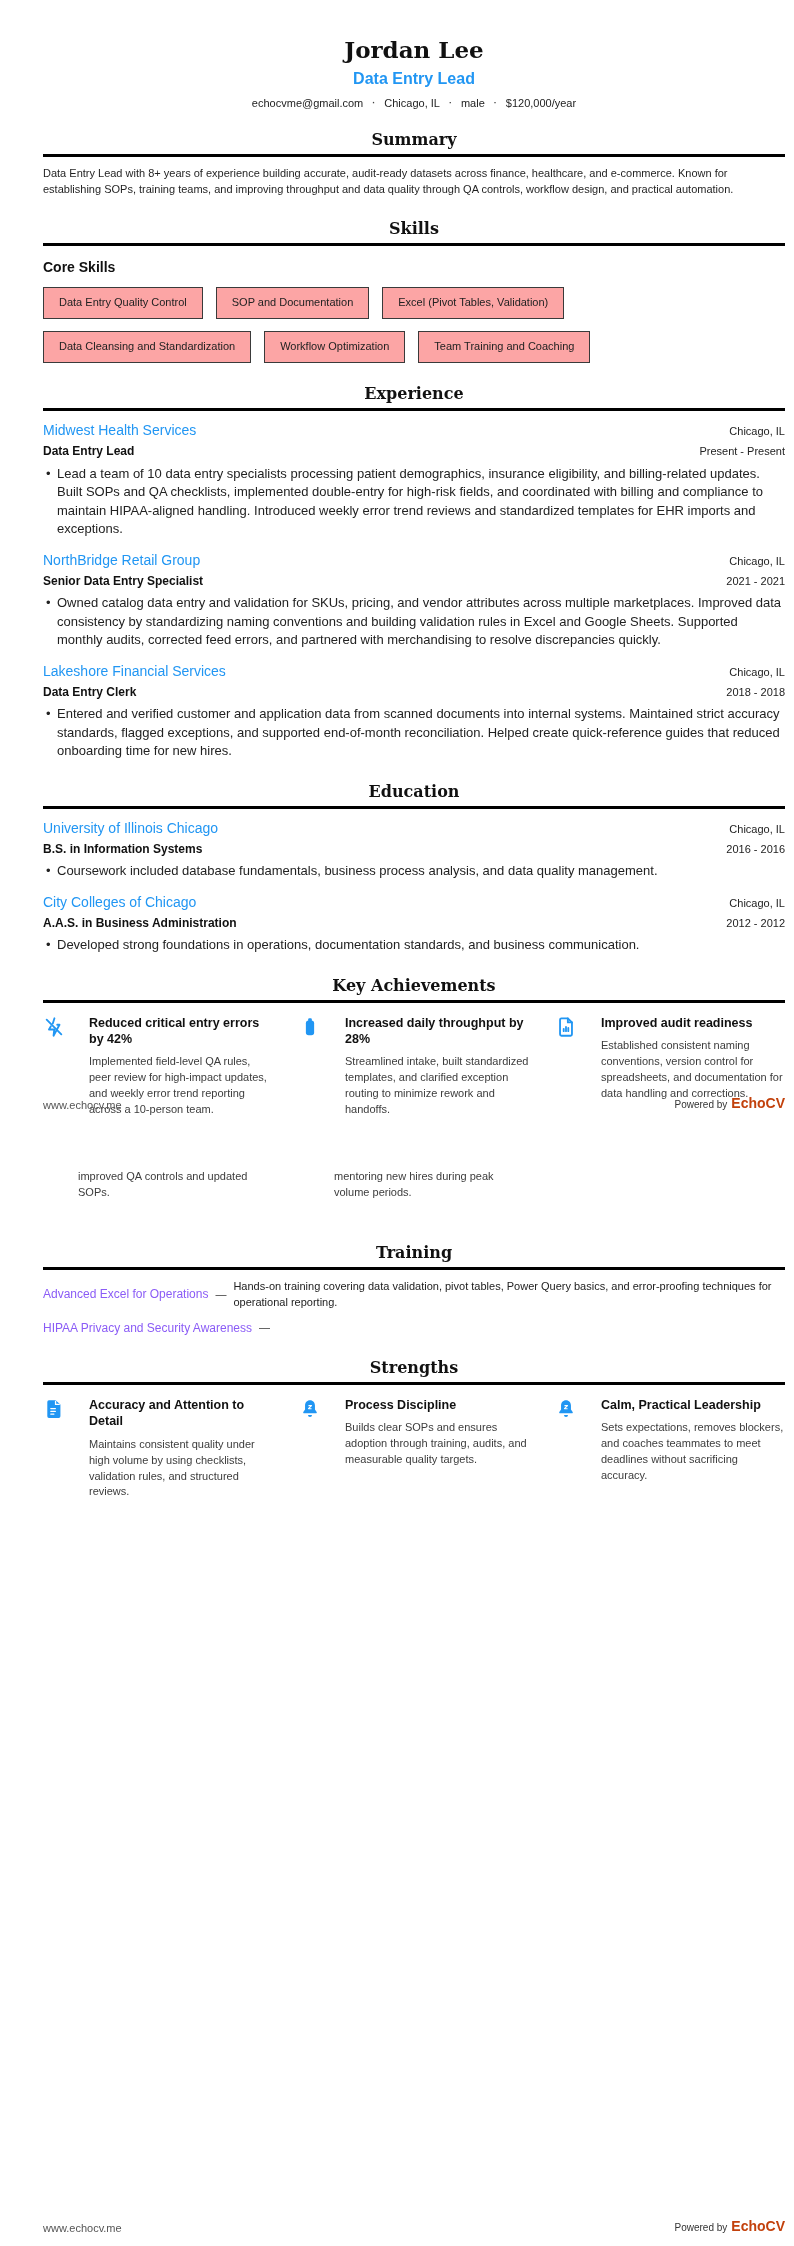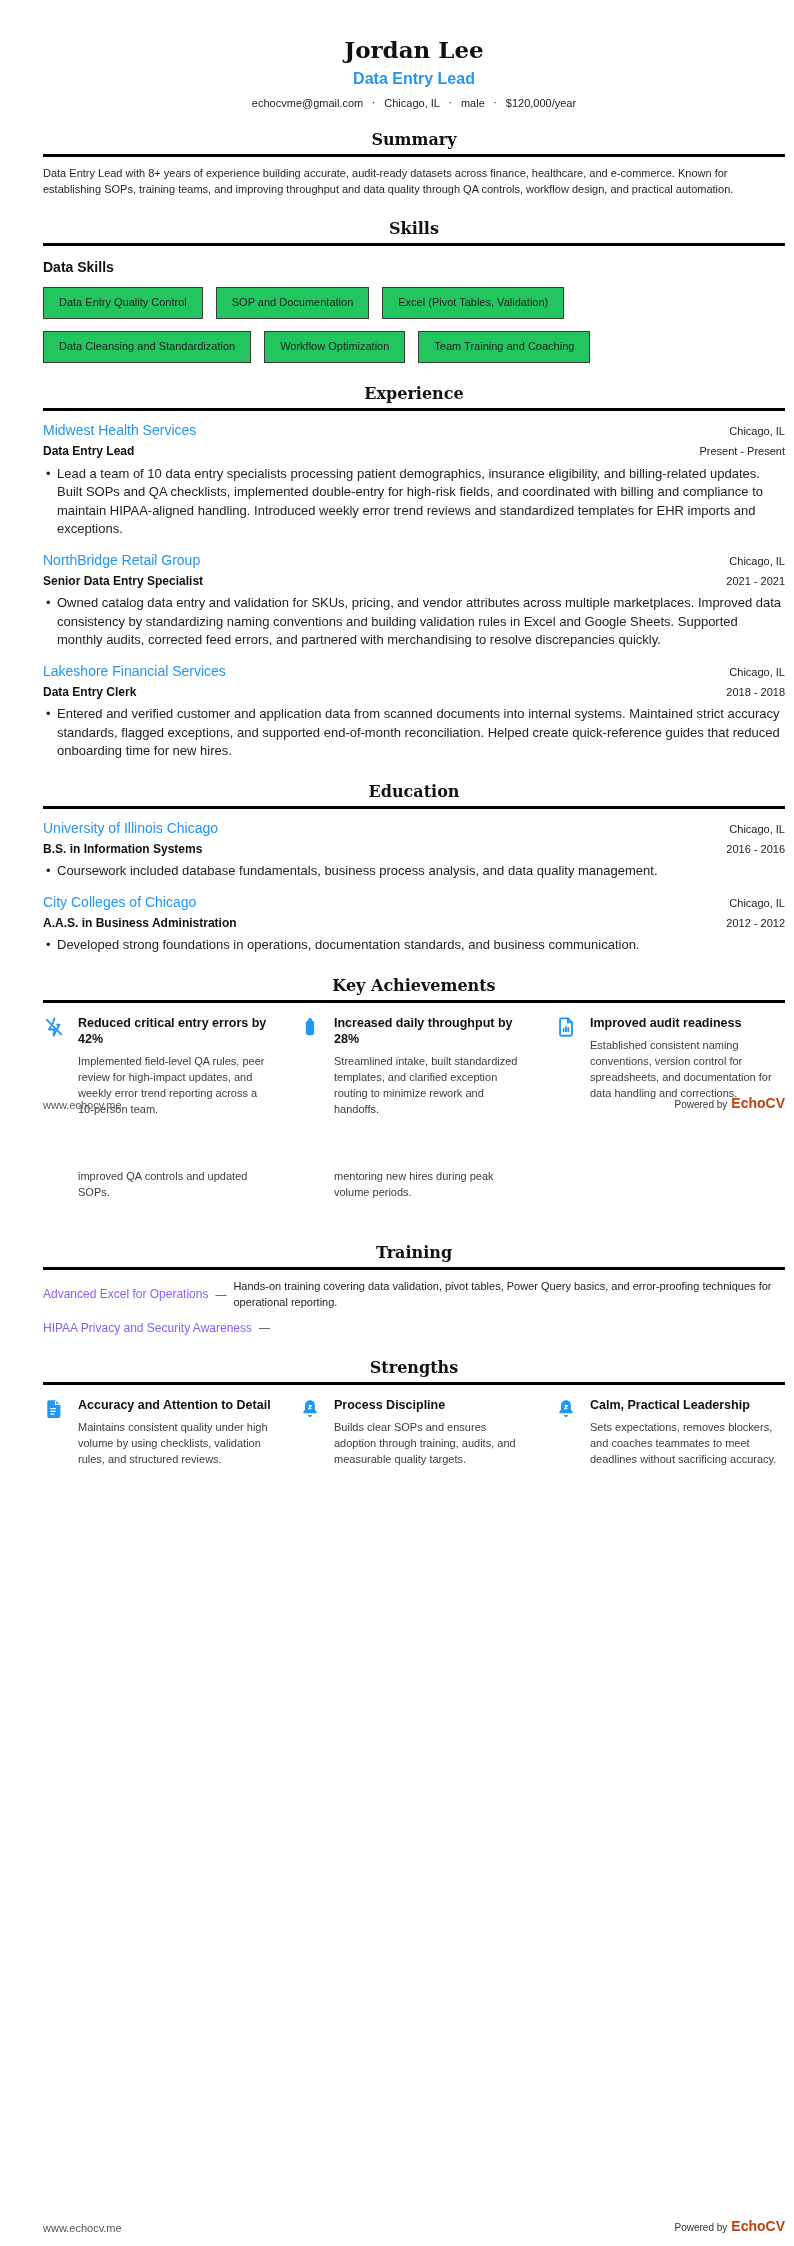--- a/index.html
+++ b/index.html
@@ -20,34 +20,34 @@
   
   .section { margin-top:21px; }
   .sec-head { font-family:"DejaVu Serif","Liberation Serif",serif; font-size:16px;
               font-weight:700; text-align:center; color:#111; padding-bottom:5px;
               border-bottom:3px solid #000; }
   .sec-body { padding-top:9px; font-size:11px; line-height:1.45; }
 
   
   .skill-group-label { font-size:14px; font-weight:700; color:#111; margin:2px 0 10px; }
   .chips { display:flex; flex-wrap:wrap; gap:12px 13px; }
-  .chip { border:1.5px solid #3a3a3a; padding:7px 15px; font-size:11px; color:#222; background:#22c55e; }
+  .chip { border:1.5px solid #3a3a3a; padding:7px 15px; font-size:11px; color:#222; background:#fca5a5; }
 
   
   .entry { margin-bottom:11px; }
   .entry-row { display:flex; justify-content:space-between; align-items:baseline; }
   .entry-company { font-size:14px; color:#2196f3; }
   .entry-loc, .entry-dates { font-size:11px; color:#222; }
   .entry-role { font-size:12px; font-weight:700; color:#111; margin-top:3px; }
   .bullet { position:relative; padding-left:14px; margin-top:4px; font-size:13px; line-height:1.42; color:#222; }
   .bullet::before { content:"•"; position:absolute; left:3px; top:0; color:#222; }
 
   
   .grid3 { display:grid; grid-template-columns:repeat(3, 1fr); column-gap:26px; padding-top:12px; }
-  .gcell { display:flex; gap:13px; }
+  .gcell { display:flex; gap:24px; }
   .gicon { flex:0 0 22px; width:22px; height:22px; margin-top:1px; }
   .gicon svg { width:22px; height:22px; display:block; }
   .gtitle { font-size:12.5px; font-weight:700; color:#111; line-height:1.3; }
   .gdesc { margin-top:7px; font-size:11px; line-height:1.45; color:#3c3c3c; }
 
   
   .cert-item { margin-bottom:13px; font-size:11px; }
   .cert-wide { display:flex; align-items:center; }
   .cert-wide .cert-name { flex:0 0 345px; }
   .cert-wide .cert-desc { margin-left:16px; }
@@ -88,21 +88,21 @@
       </div>
 
       <div class="section">
         <div class="sec-head">Summary</div>
         <div class="sec-body">Data Entry Lead with 8+ years of experience building accurate, audit-ready datasets across finance, healthcare, and e-commerce. Known for establishing SOPs, training teams, and improving throughput and data quality through QA controls, workflow design, and practical automation.</div>
       </div>
 
       <div class="section">
         <div class="sec-head">Skills</div>
         <div class="sec-body">
-          <div class="skill-group-label">Data Skills</div>
+          <div class="skill-group-label">Core Skills</div>
           <div class="chips">
             <div class="chip">Data Entry Quality Control</div>
             <div class="chip">SOP and Documentation</div>
             <div class="chip">Excel (Pivot Tables, Validation)</div>
             <div class="chip">Data Cleansing and Standardization</div>
             <div class="chip">Workflow Optimization</div>
             <div class="chip">Team Training and Coaching</div>
           </div>
         </div>
       </div>

